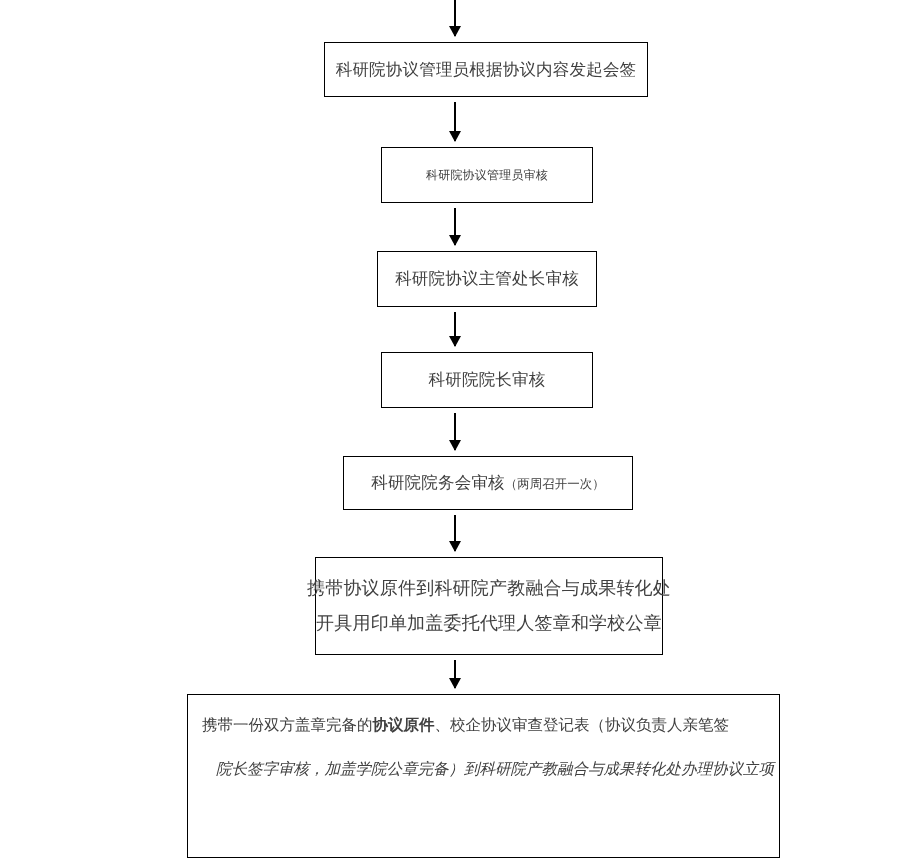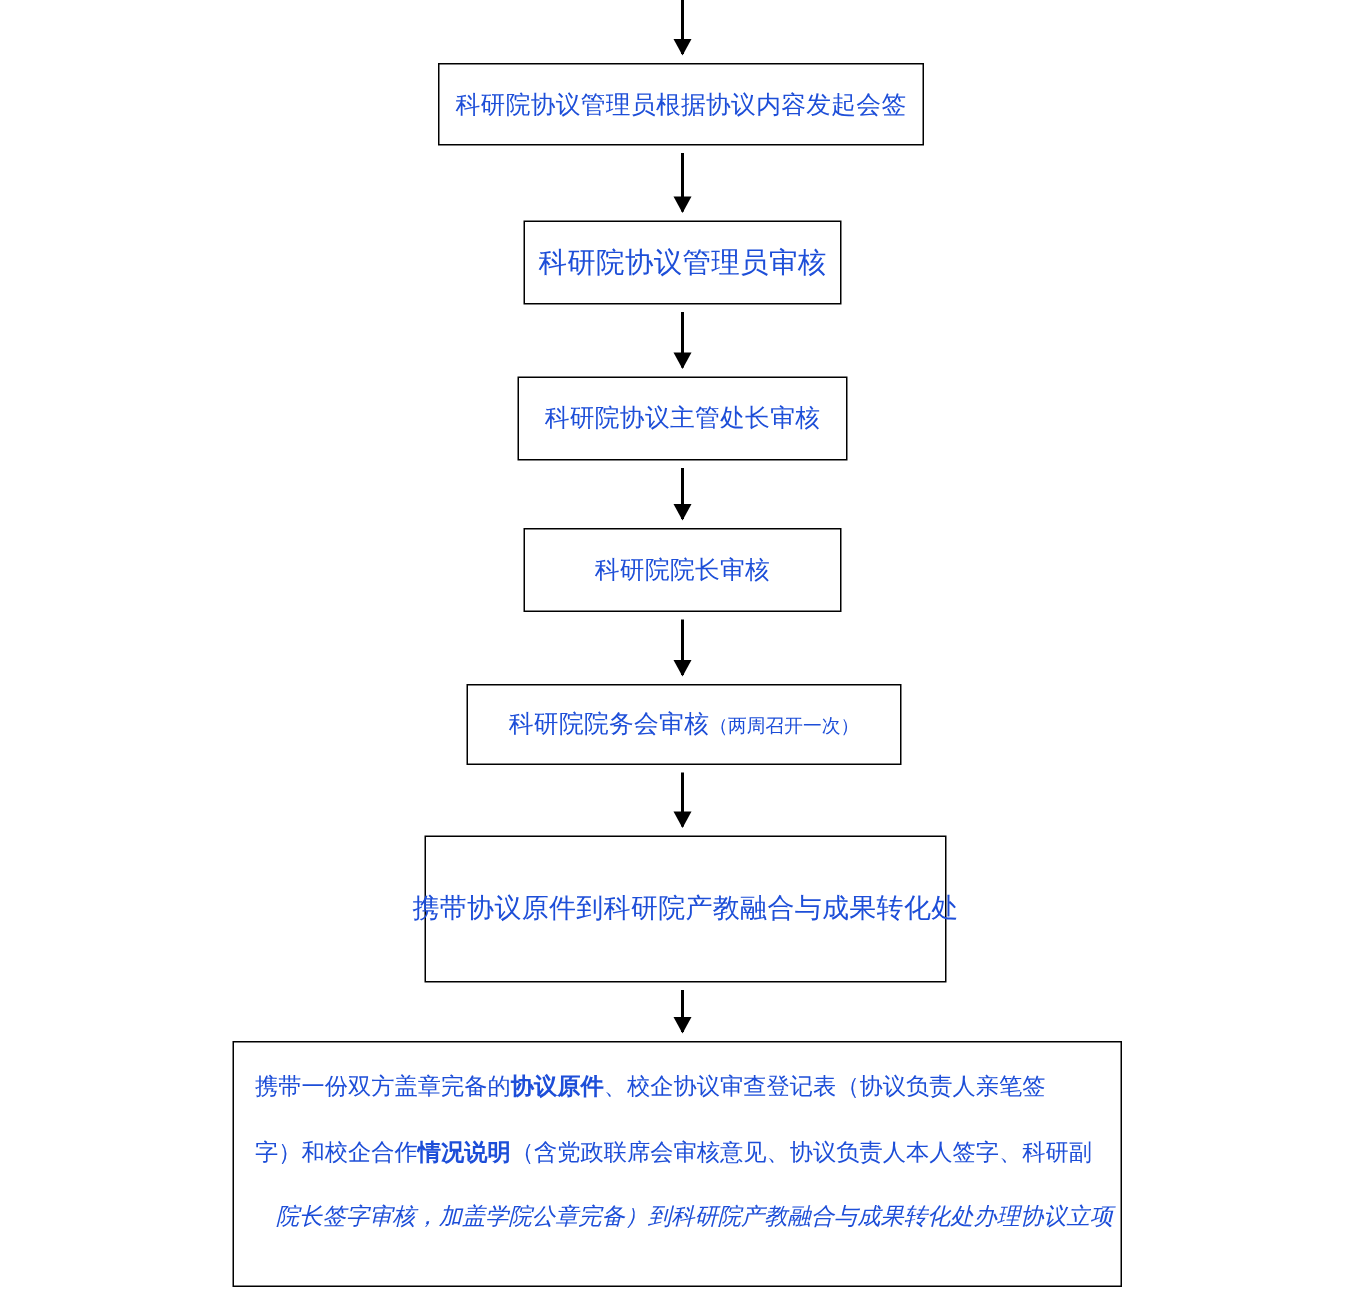--- a/index.html
+++ b/index.html
@@ -27,40 +27,41 @@
   .node {
     position: absolute;
     box-sizing: border-box;
     border: 1.6px solid #000000;
     background: #ffffff;
     display: flex;
     flex-direction: column;
     align-items: center;
     justify-content: center;
     text-align: center;
-    color: #1d4ed8;
+    color: #404040;
+    margin-left: 32px;
   }
 
   .node-text {
     display: block;
     white-space: nowrap;
     letter-spacing: 0.2px;
   }
 
   
   .n1 { left: 292px; top: 42px;  width: 324px; height: 55px; }
   .n2 { left: 349px; top: 147px; width: 212px; height: 56px; }
   .n3 { left: 345px; top: 251px; width: 220px; height: 56px; }
   .n4 { left: 349px; top: 352px; width: 212px; height: 56px; }
   .n5 { left: 311px; top: 456px; width: 290px; height: 54px; }
   .n6 { left: 283px; top: 557px; width: 348px; height: 98px; }
   .n7 { left: 155px; top: 694px; width: 593px; height: 164px; }
 
   .n1 .node-text { font-size: 16.5px; }
-  .n2 .node-text { font-size: 19px; }
+  .n2 .node-text { font-size: 12px; }
   .n3 .node-text { font-size: 16.5px; }
   .n4 .node-text { font-size: 16.5px; font-family: Liberation Serif, serif; }
   .n5 .node-text { font-size: 16.5px; }
   .n6 .node-text { font-size: 18px; }
 
   .n5 .note {
     font-size: 12.5px;
     letter-spacing: 0;
     text-align: right;
   }
@@ -146,23 +147,23 @@
   <div class="arrow a4"></div>
 
   <div class="node n5">
     <span class="node-text"><span>科研院院务会审核</span><span class="note">（两周召开一次）</span></span>
   </div>
 
   <div class="arrow a5"></div>
 
   <div class="node n6">
     <span class="node-text">携带协议原件到科研院产教融合与成果转化处</span>
+    <span class="node-text">开具用印单加盖委托代理人签章和学校公章</span>
   </div>
 
   <div class="arrow a6"></div>
 
   <div class="node n7">
     <span class="para-line"><span>携带一份双方盖章完备的</span><span class="em">协议原件</span><span>、校企协议审查登记表（协议负责人亲笔签</span></span>
-    <span class="para-line"><span>字）和校企合作</span><span class="em">情况说明</span><span>（含党政联席会审核意见、协议负责人本人签字、科研副</span></span>
     <span class="para-line indent">院长签字审核，加盖学院公章完备）到科研院产教融合与成果转化处办理协议立项</span>
   </div>
 
 </div>
 
 </body></html>

